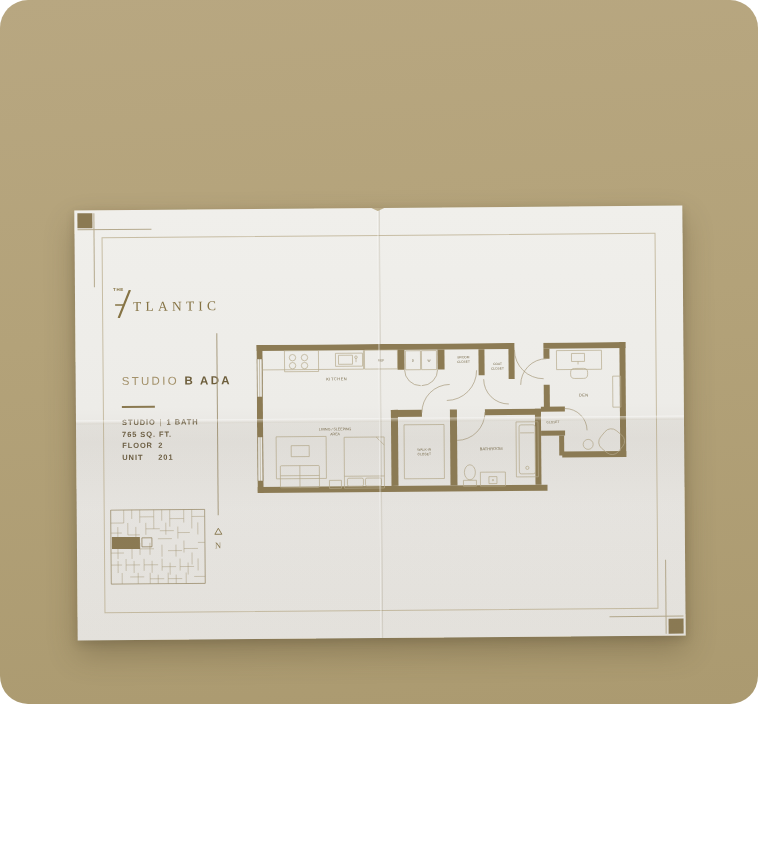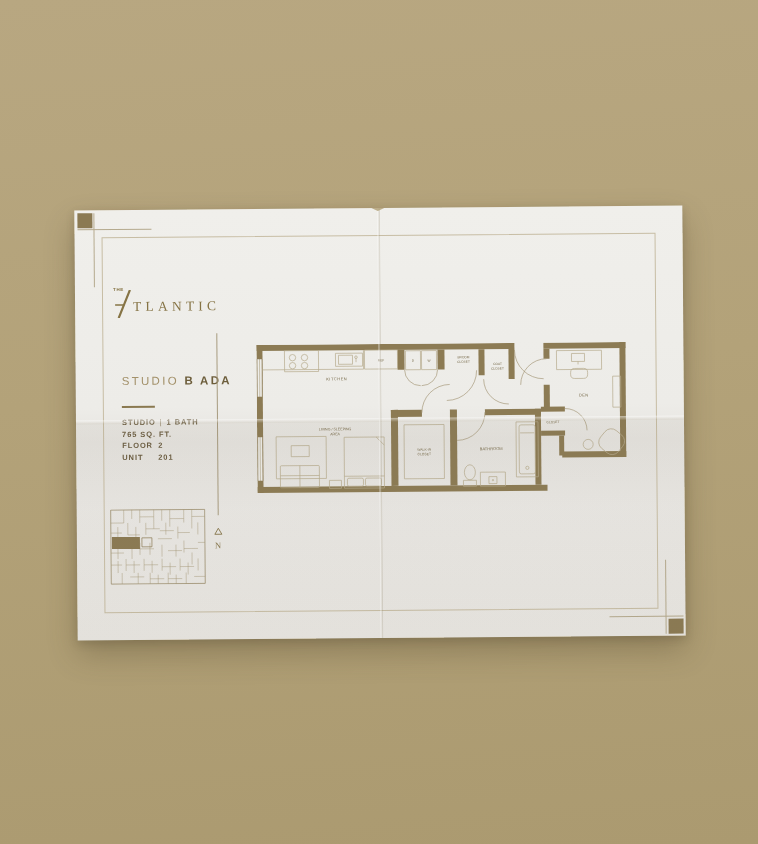--- a/index.html
+++ b/index.html
@@ -1,22 +1,23 @@
 <!DOCTYPE html>
 <html><head>
 <meta charset="utf-8">
 <style>
   html,body { margin:0; padding:0; }
   body {
     width:758px; height:844px; overflow:hidden;
     font-family:"Liberation Sans", sans-serif;
   }
   .scene {
-    position:relative; width:758px; height:844px;
+    position:relative; width:758px; height:704px;
     background:linear-gradient(175deg,#b8a781 0%,#b3a279 45%,#ab9a70 100%);
+    border-radius:28px;
   }
   .paper {
     position:absolute; left:76px; top:208px; width:608px; height:430px;
     background:linear-gradient(180deg,#f0efeb 0%,#edece8 46%,#e6e4e0 54%,#eae8e4 100%);
     transform:rotate(-0.45deg);
     box-shadow:0 14px 30px rgba(75,64,40,.33), 0 3px 8px rgba(75,64,40,.22);
   }
   .frame { position:absolute; inset:27px; border:1px solid #c7bda4; }
   .c-sq { position:absolute; width:15px; height:15px; background:#8b7a53; }
   .c-sq.tl { left:3px; top:3px; }

